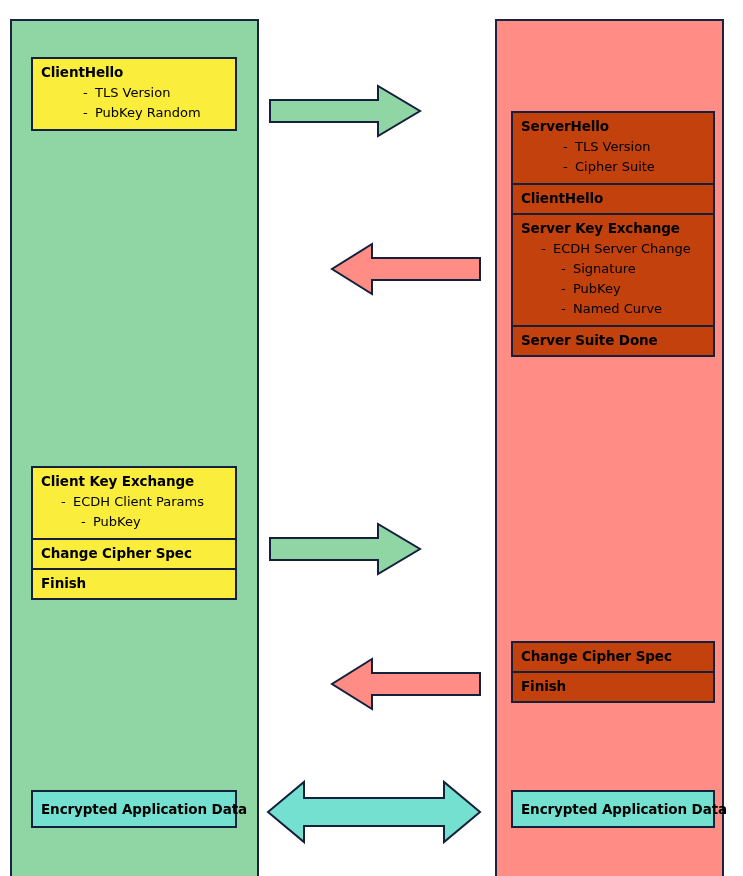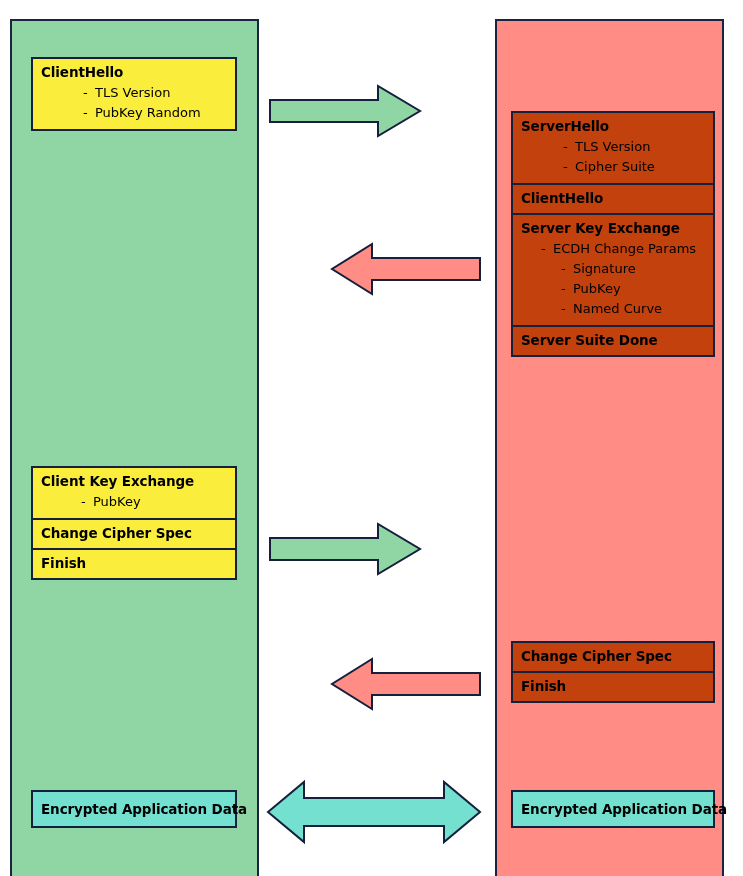--- a/index.html
+++ b/index.html
@@ -147,35 +147,36 @@
         <li class="lvl1"><span class="dash">-</span><span>TLS Version</span></li>
         <li class="lvl1"><span class="dash">-</span><span>Cipher Suite</span></li>
       </ul>
     </div>
     <div class="msg-section">
       <div class="msg-title">ClientHello</div>
     </div>
     <div class="msg-section">
       <div class="msg-title">Server Key Exchange</div>
       <ul class="msg-list">
-        <li class="lvl1-tight"><span class="dash">-</span><span>ECDH Change Params</span></li>
+        <li class="lvl1-tight"><span class="dash">-</span><span>ECDH Server Change</span></li>
         <li class="lvl2"><span class="dash">-</span><span>Signature</span></li>
         <li class="lvl2"><span class="dash">-</span><span>PubKey</span></li>
         <li class="lvl2"><span class="dash">-</span><span>Named Curve</span></li>
       </ul>
     </div>
     <div class="msg-section">
       <div class="msg-title">Server Suite Done</div>
     </div>
   </div>
 
   <div class="msg-group client" id="group-client-key">
     <div class="msg-section">
       <div class="msg-title">Client Key Exchange</div>
       <ul class="msg-list">
+        <li class="lvl1-tight"><span class="dash">-</span><span>ECDH Client Params</span></li>
         <li class="lvl2"><span class="dash">-</span><span>PubKey</span></li>
       </ul>
     </div>
     <div class="msg-section">
       <div class="msg-title">Change Cipher Spec</div>
     </div>
     <div class="msg-section">
       <div class="msg-title">Finish</div>
     </div>
   </div>

